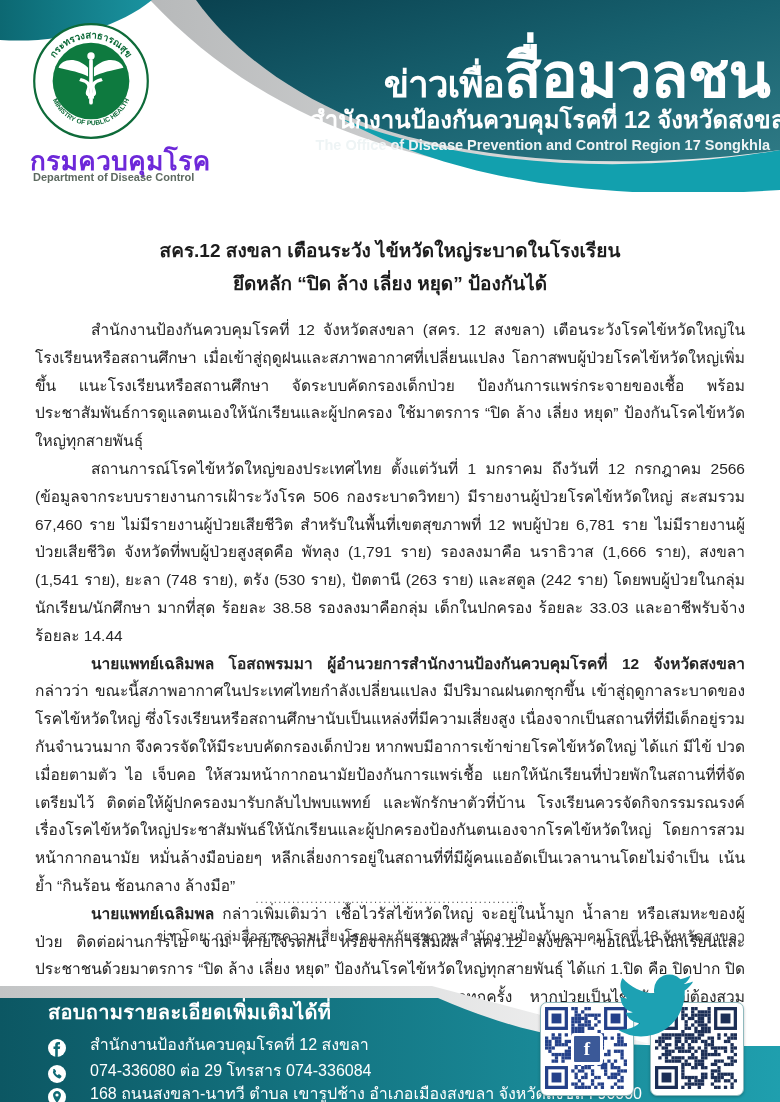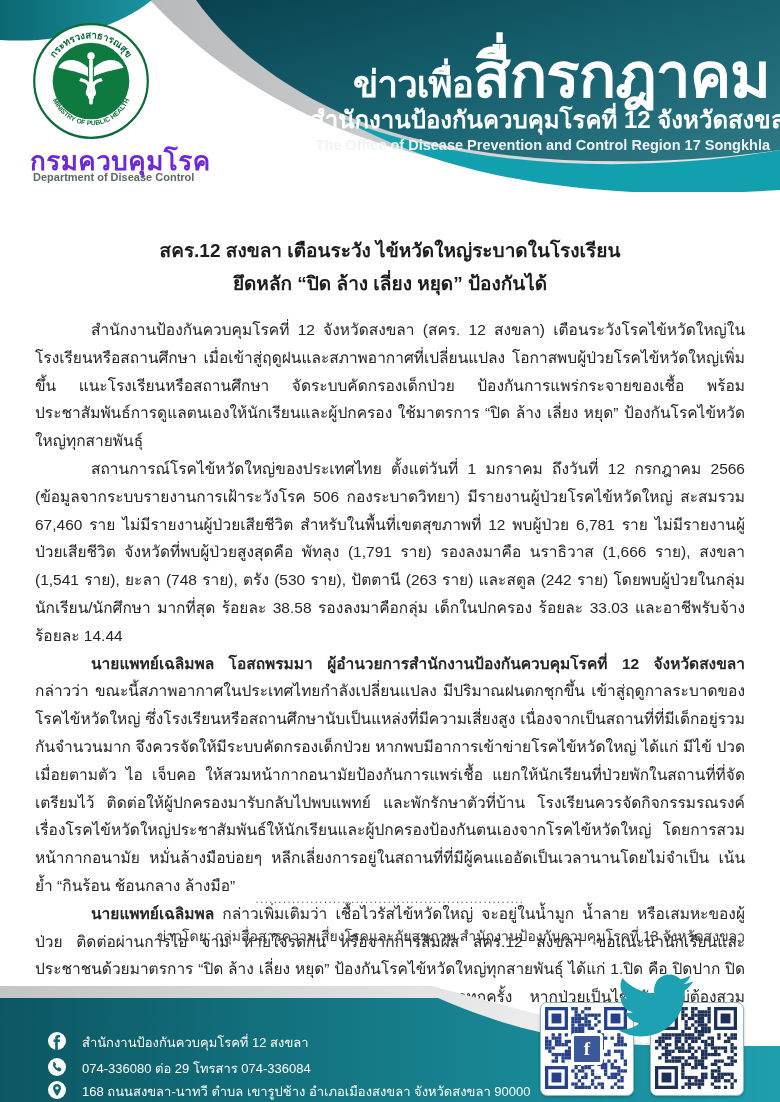--- a/index.html
+++ b/index.html
@@ -27,21 +27,21 @@
   
   .body-text{position:absolute;top:316px;left:35px;width:710px;font-size:15.5px;line-height:27.8px;text-align:justify;color:#262626;}
   .body-text p{margin:0;text-indent:56px;}
   .body-text .lead{font-weight:bold;}
   .divider{position:absolute;top:893px;left:0;width:780px;text-align:center;font-size:11px;letter-spacing:1.5px;color:#555;}
   .credit{position:absolute;top:925px;left:35px;width:710px;text-align:right;font-size:14px;color:#333;}
   
   .footer{position:absolute;left:0;bottom:0;width:780px;height:118px;}
   .footer svg.bg{position:absolute;left:0;top:0;}
   .footer-heading{position:absolute;left:48px;top:12px;font-size:20px;font-weight:bold;color:#ffffff;letter-spacing:.3px;}
-  .footer-row{position:absolute;left:48px;color:#ffffff;font-size:13px;display:flex;align-items:flex-start;gap:16px;white-space:nowrap;}
+  .footer-row{position:absolute;left:48px;color:#ffffff;font-size:16px;display:flex;align-items:flex-end;gap:24px;white-space:nowrap;}
   .footer-row .ic{width:18px;height:18px;flex:0 0 18px;}
   .fr1{top:48px;} .fr2{top:74px;} .fr3{top:97px;}
   
   .qr-card{position:absolute;width:92px;height:92px;background:#ffffff;border:1px solid #8fb9bd;border-radius:7px;box-shadow:0 1px 3px rgba(0,0,0,.25);}
   .qr-card svg{position:absolute;left:4px;top:4px;width:82px;height:82px;}
   .qr1{left:540px;top:1002px;} .qr2{left:650px;top:1002px;}
   .qr-logo{position:absolute;left:50%;top:50%;transform:translate(-50%,-50%);}
   .fb-badge{width:26px;height:26px;background:#3b5998;border-radius:4px;border:3px solid #ffffff;color:#fff;font-weight:bold;font-size:19px;text-align:center;line-height:25px;font-family:"Liberation Serif","DejaVu Serif",serif;}
   .tw-badge{width:22px;height:18px;}
 </style>
@@ -98,21 +98,21 @@
         <path d="M84 62 C100 46 120 50 124 62 C108 66 94 68 84 74 Z"></path>
         <path d="M66 76 C94 84 66 94 84 100 L84 104 C58 98 90 86 64 80 Z"></path>
         <path d="M94 76 C66 84 94 94 76 100 L76 104 C102 98 70 86 96 80 Z"></path>
       </g>
     </svg>
 
     <div class="dept-th">กรมควบคุมโรค</div>
     <div class="dept-en">Department of Disease Control</div>
 
     <div class="banner-main">
-      <span class="banner-light">ข่าวเพื่อ</span><span class="banner-bold">สื่กรกฎาคม</span>
+      <span class="banner-light">ข่าวเพื่อ</span><span class="banner-bold">สื่อมวลชน</span>
     </div>
     <div class="banner-sub-th">สำนักงานป้องกันควบคุมโรคที่ 12 จังหวัดสงขลา</div>
     <div class="banner-sub-en">The Office of Disease Prevention and Control Region 17 Songkhla</div>
   </div>
 
 
   <div class="doc-title">
     <div>สคร.12 สงขลา เตือนระวัง ไข้หวัดใหญ่ระบาดในโรงเรียน</div>
     <div>ยึดหลัก “ปิด ล้าง เลี่ยง หยุด” ป้องกันได้</div>
   </div>
@@ -136,20 +136,21 @@
         </linearGradient>
         <linearGradient id="gFootGray" x1="0" y1="0" x2="1" y2="0">
           <stop offset="0" stop-color="#c2c4c5"></stop>
           <stop offset="1" stop-color="#f4f4f4"></stop>
         </linearGradient>
       </defs>
       <path d="M0 2 L432 2 L650 60 L586 62 L0 22 Z" fill="url(#gFootGray)"></path>
       <path d="M0 14 L438 14 C560 66 622 62 780 62 L780 118 L0 118 Z" fill="url(#gFoot)"></path>
     </svg>
 
+    <div class="footer-heading">สอบถามรายละเอียดเพิ่มเติมได้ที่</div>
 
     <div class="footer-row fr1">
       <svg class="ic" viewBox="0 0 18 18">
         <circle cx="9" cy="9" r="9" fill="#ffffff"></circle>
         <path d="M10 5.5 h2 V3 h-2 c-1.7 0 -2.8 1.1 -2.8 2.8 V7.5 H5.5 v2.4 h1.7 V18 h2.6 V9.9 h2 l.4-2.4 h-2.4 V6.2 c0-.5 .3-.7 .7-.7 Z" fill="#0f6a75"></path>
       </svg>
       <span>สำนักงานป้องกันควบคุมโรคที่ 12 สงขลา</span>
     </div>
 
     <div class="footer-row fr2">

